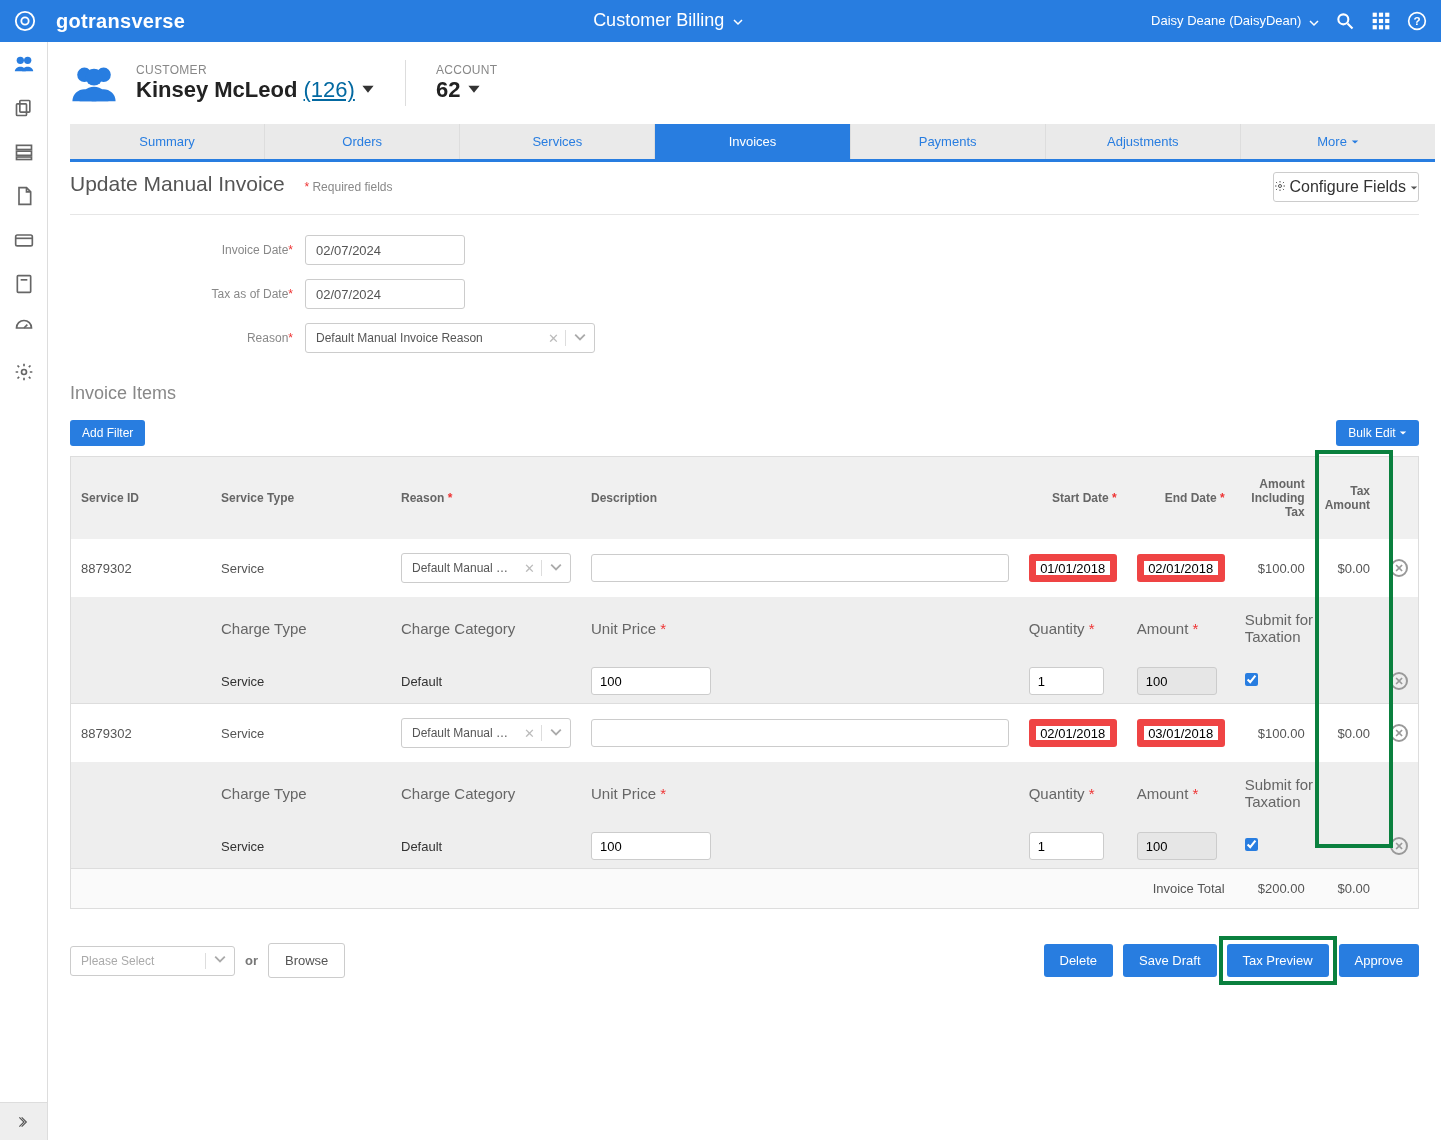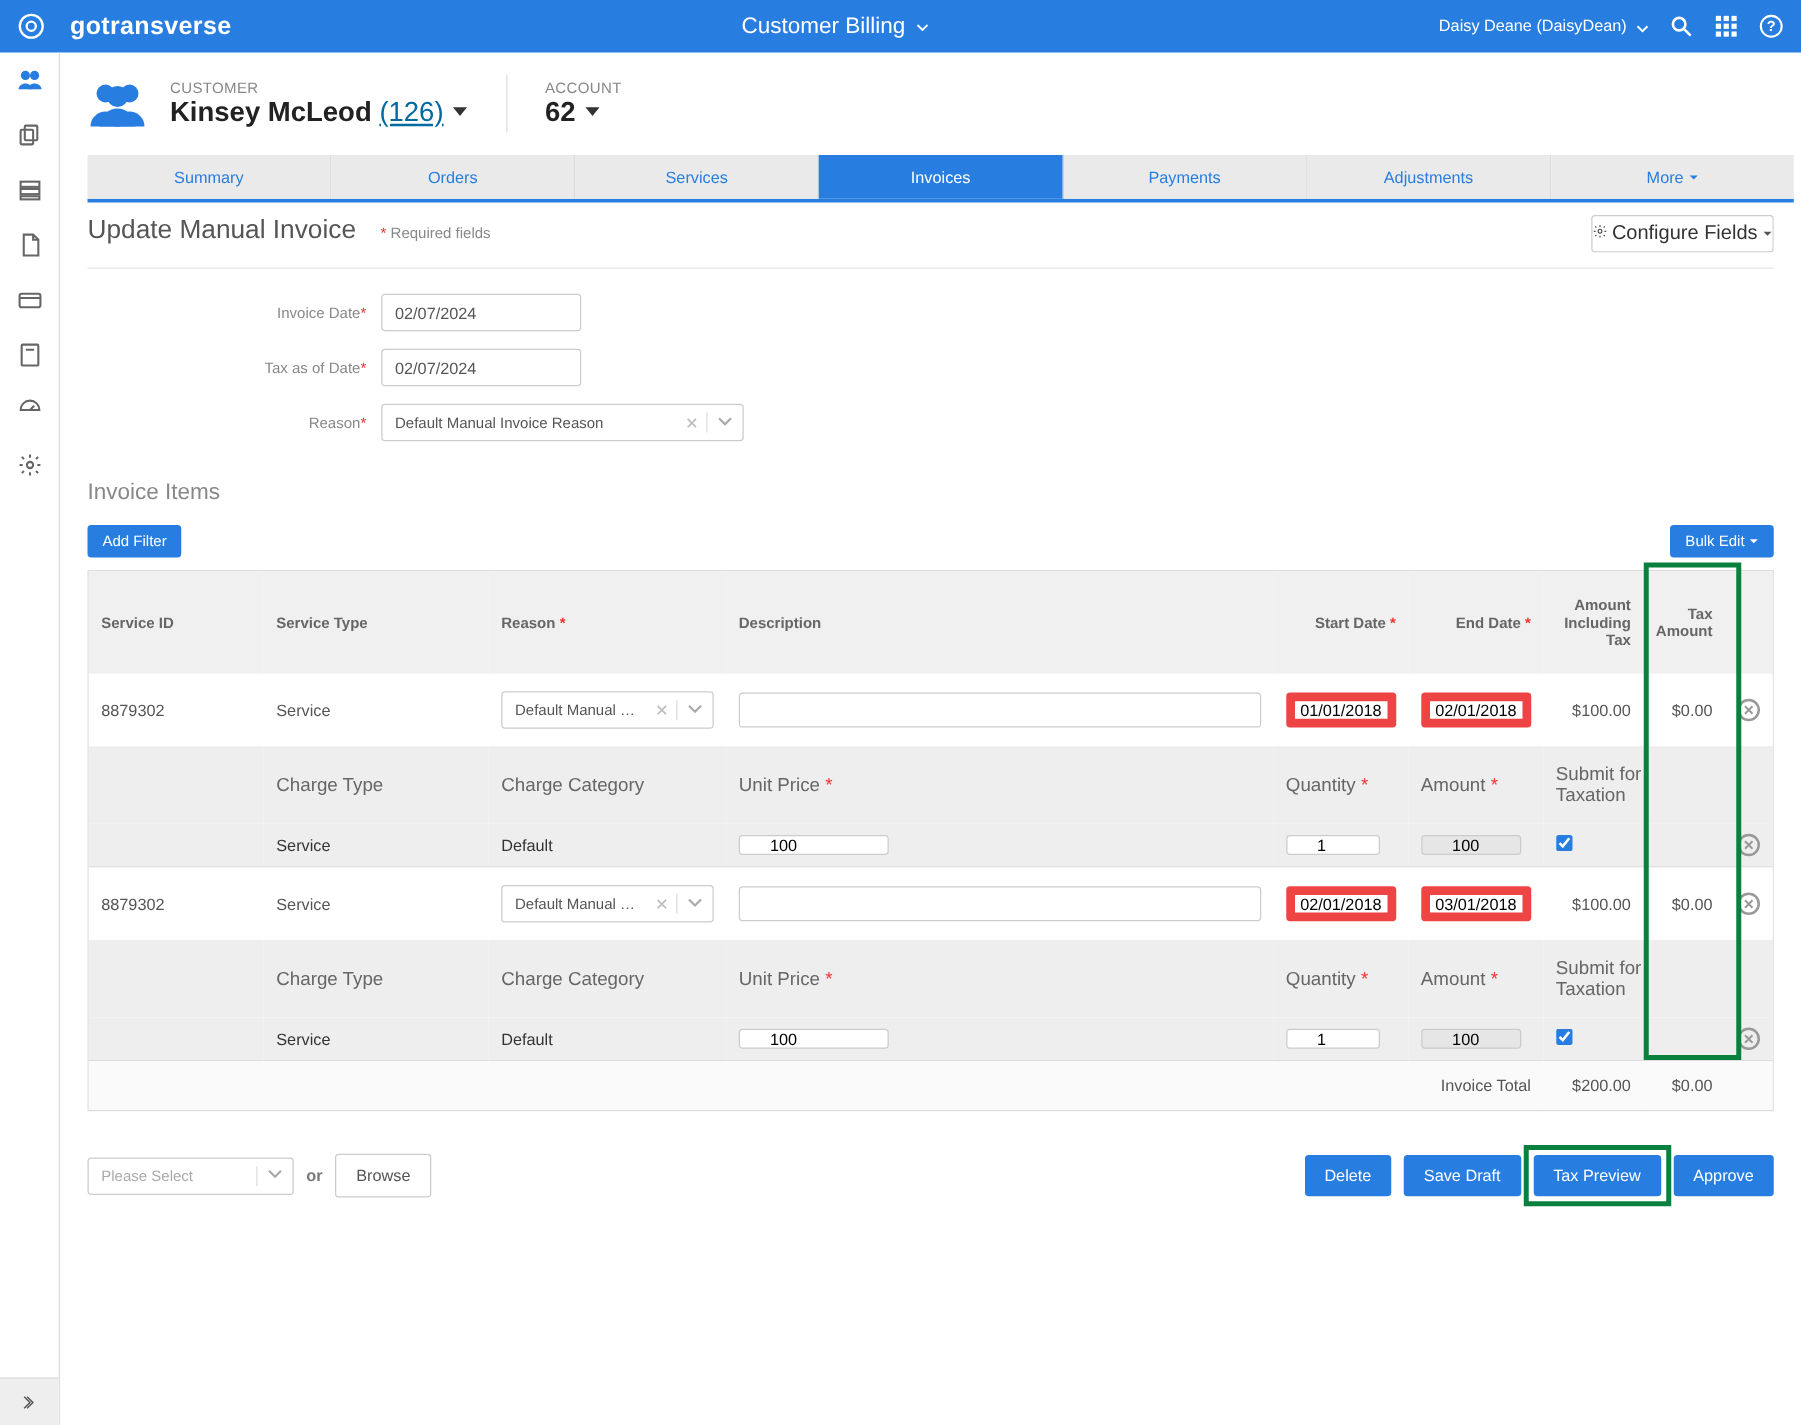--- a/index.html
+++ b/index.html
@@ -59,21 +59,21 @@
   .btn { border:none; border-radius:3px; padding:6px 12px; font-size:12px; cursor:pointer; }
   .btn-blue { background:#287de0; color:#fff; }
   .btn-outline { background:#fff; border:1px solid #ccc; color:#555; }
   .toolbar { display:flex; justify-content:space-between; margin-bottom:10px;}
   .table { width:100%; border:1px solid #ddd; border-collapse:separate; border-spacing:0; }
   .th-row td { background:#f0f0f0; color:#666; font-weight:700; font-size:12px; padding:20px 10px; }
   .body-row td { padding:14px 10px; font-size:13px; color:#555; }
   .body-row.white { background:#fff; }
   .sub-head td { background:#eeeeee; color:#666; font-size:15px; padding:14px 10px;}
   .sub-body td { background:#eeeeee; padding:8px 10px; border-bottom:1px solid #ddd;}
-  .input-sm { border:1px solid #ccc; border-radius:3px; padding:5px 24px; width:120px; height:16px; font-size:13px; background:#fff;}
+  .input-sm { border:1px solid #ccc; border-radius:3px; padding:5px 8px; width:120px; height:28px; font-size:13px; background:#fff;}
   .input-sm.ro { background:#e6e6e6; }
   .input-date-sm { width:88px; text-align:center; border:7px solid #ef4444; border-radius:3px; height:28px; font-size:13px; padding:4px;}
   .right { text-align:right; }
   .del-circle { display:inline-flex; width:18px; height:18px; border:2px solid #999; border-radius:50%; align-items:center; justify-content:center; color:#999; font-size:11px; font-weight:700;}
   .footer-row td { background:#fafafa; padding:12px 10px; color:#555; font-size:13px;}
   .tax-col-highlight { position:absolute; border:4px solid #0a803e; pointer-events:none;}
   .tax-btn-highlight { position:absolute; border:4px solid #0a803e; pointer-events:none;}
   .bottom-bar { display:flex; align-items:center; margin-top:34px; gap:10px;}
   .bottom-left { display:flex; align-items:center; gap:10px; flex:1;}
   .or-text { color:#777; font-size:13px;font-weight:bold;}

